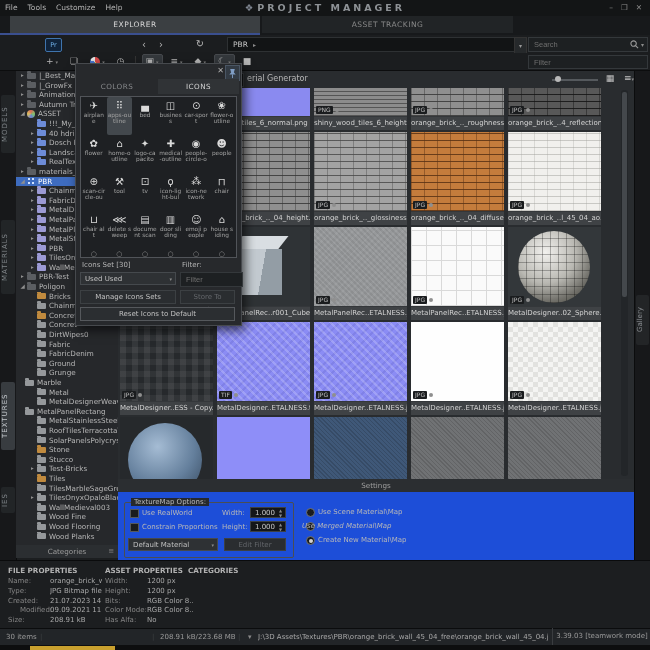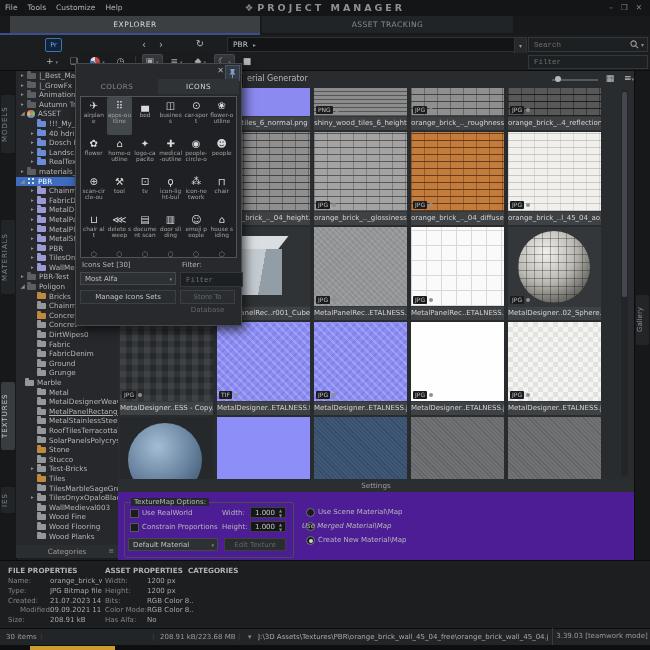--- a/index.html
+++ b/index.html
@@ -27,21 +27,21 @@
   .navicon{font-size:10px;color:#b5b5b5;line-height:15px;text-align:center}
   #breadcrumb{left:227px;top:37px;width:281px;height:13px;background:#121415;border:1px solid #2e3133;
      padding:0 5px;font-size:7.5px;line-height:13px;color:#c5c5c5}
   #breadcrumb .caret{color:#8a8a8a;margin-left:5px;font-size:6px}
   #breadcrumb-dd{left:514px;top:37px;width:11px;height:15px;background:#26292b;border:1px solid #333;
      color:#999;font-size:6px;text-align:center;line-height:15px}
   .fieldbox{background:#1d2022;border:1px solid #34383b;display:flex;align-items:center;padding:0 3px}
   #searchbox{left:528px;top:37px;width:112px;height:13px}
   #filterbox{left:528px;top:55px;width:112px;height:12px}
   .fieldbox input{flex:1;min-width:0;background:transparent;border:0;outline:0;color:#ccc;
-     font-size:7.5px;font-family:Liberation Mono, monospace}
+     font-size:7.5px;font-family:Liberation Sans, sans-serif}
   .fieldbox input::placeholder{color:#6e6e6e}
   .fieldbox .dd{color:#8a8a8a;font-size:6px;margin-left:2px}
   
   #toolbar2{left:0;top:53px;width:650px;height:18px;background:#1b1d1f;border-bottom:1px solid #0c0d0e;
      display:flex;align-items:center;padding-left:42px;box-sizing:border-box}
   .t2btn{display:flex;align-items:center;height:14px;padding:0 3px;margin-right:4px;border:1px solid transparent;border-radius:2px}
   .t2btn .g{font-size:9px;color:#b8b8b8;line-height:13px}
   .t2btn .dd{font-size:5px;color:#7f7f7f;margin-left:2px}
   .t2btn.active{background:#34383c;border-color:#46494d}
   .t2sep{width:1px;height:12px;background:#333;margin:0 6px 0 2px}
@@ -116,21 +116,21 @@
   .v-denim-sphere::before{content:"";position:absolute;left:8px;top:6px;width:74px;height:74px;border-radius:50%;
      background:radial-gradient(circle at 40% 32%,#a5bcd4,#647f9c 55%,#3a4e64 92%)}
   .v-purple-flat{background:#8e8ef8}
   .v-denim-flat{background-color:#3f5878;background-image:repeating-linear-gradient(45deg,rgba(0,0,0,.15) 0 1px,transparent 1px 3px)}
   .v-fabric-grey{background-color:#707274;background-image:repeating-linear-gradient(45deg,rgba(0,0,0,.13) 0 1px,transparent 1px 3px)}
   
   #rightstrip{left:634px;top:71px;width:16px;height:489px;background:#17181a;border-left:1px solid #0b0c0d}
   #gallery-tab{left:636px;top:295px;width:13px;height:50px;writing-mode:vertical-rl;transform:rotate(180deg);
      font-size:7px;color:#8a8e92;text-align:center;background:#232527;border-radius:2px}
   
-  #settings-panel{left:118px;top:492px;width:516px;height:68px;background:#4c1d95}
+  #settings-panel{left:118px;top:492px;width:516px;height:68px;background:#1d4ed8}
   .group{position:absolute;border:1px solid #4a4e52;border-radius:2px}
   .group-title{position:absolute;top:-5px;left:6px;background:#26292c;padding:0 3px;font-size:7px;color:#b8b8b8;white-space:nowrap}
   .cb{position:absolute;width:7px;height:7px;background:#1a1c1e;border:1px solid #55595d}
   .slabel{position:absolute;font-size:7px;color:#b8b8b8;white-space:nowrap}
   .spin{position:absolute;width:36px;height:11px;background:#141618;border:1px solid #3c4043;color:#c8c8c8;
      font-size:7px;line-height:11px;text-align:right;padding-right:10px;box-sizing:border-box}
   .spin .ud{position:absolute;right:1px;top:0;font-size:4px;color:#8a8a8a;line-height:5px;text-align:center;width:7px}
   .ddl{position:absolute;background:#2e3134;border:1px solid #45494d;color:#c0c0c0;font-size:7px;
      line-height:12px;padding:0 4px;box-sizing:border-box}
   .ddl .dd{position:absolute;right:3px;font-size:5px;color:#8a8a8a}
@@ -423,21 +423,21 @@
       <div class="titem" style="padding-left: 12px;">
         <span class="arr"></span>
         <span class="fold f-grey"></span>
         <span class="lbl">Metal</span>
       </div>
       <div class="titem" style="padding-left: 12px;">
         <span class="arr"></span>
         <span class="fold f-grey"></span>
         <span class="lbl">MetalDesignerWeav</span>
       </div>
-      <div class="titem" style="padding-left: 12px; text-decoration: underline;">
+      <div class="titem" style="">
         <span class="arr"></span>
         <span class="fold f-grey"></span>
         <span class="lbl">MetalPanelRectang</span>
       </div>
       <div class="titem" style="padding-left: 12px;">
         <span class="arr"></span>
         <span class="fold f-grey"></span>
         <span class="lbl">MetalStainlessSteelE</span>
       </div>
       <div class="titem" style="padding-left: 12px;">
@@ -679,21 +679,21 @@
     </div>
     <div class="cb" style="left:12px;top:17px"></div>
     <div class="slabel" style="left:24px;top:17px">Use RealWorld</div>
     <div class="cb" style="left:12px;top:31px"></div>
     <div class="slabel" style="left:24px;top:31px">Constrain Proportions</div>
     <div class="slabel" style="left:104px;top:17px">Width:</div>
     <div class="spin" style="left:132px;top:15px"><span>1.000</span><span class="ud">▲<br>▼</span></div>
     <div class="slabel" style="left:104px;top:31px">Height:</div>
     <div class="spin" style="left:132px;top:29px"><span>1.000</span><span class="ud">▲<br>▼</span></div>
     <div class="ddl" style="left:10px;top:46px;width:90px;height:13px"><span>Default Material</span><span class="dd">▾</span></div>
-    <div class="btn disabled" style="left:106px;top:46px;width:62px;height:13px;line-height:12px">Edit Texture</div>
+    <div class="btn disabled" style="left:106px;top:46px;width:62px;height:13px;line-height:12px">Edit Filter</div>
     <div id="radio-list">
         <div class="radio" style="left: 188px; top: 16px;"></div>
         <div class="slabel" style="left: 200px; top: 16px;">Use Scene Material\Map</div>
         <div class="radio" style="left: 188px; top: 30px;"></div>
         <div class="slabel" style="left: 184px; top: 30px; font-style: italic;">Use Merged Material\Map</div>
         <div class="radio on" style="left: 188px; top: 44px;"></div>
         <div class="slabel" style="left: 200px; top: 44px;">Create New Material\Map</div>
       </div>
   </div>
 
@@ -862,25 +862,26 @@
         </div>
         <div class="icell mini">
           <div class="g">○</div>
         </div>
         <div class="icell mini">
           <div class="g">○</div>
         </div>
       </div>
     <div id="pp-setlabel">Icons Set [30]</div>
     <div id="pp-filterlabel">Filter:</div>
-    <div class="ddl" id="pp-dropdown"><span>Most Alfa</span><span class="dd">▾</span></div>
+    <div class="ddl" id="pp-dropdown"><span>Used Used</span><span class="dd">▾</span></div>
     <div class="fieldbox" id="pp-filter">
       <input placeholder="Filter" style="">
     </div>
     <div class="btn" id="pp-manage">Manage Icons Sets</div>
     <div class="btn disabled" id="pp-store">Store To Database</div>
+    <div class="btn" id="pp-reset">Reset Icons to Default</div>
   </div>
 
 <div class="vtab abs" style="top: 95px; height: 58px; left: 1px;">MODELS</div>
     <div class="vtab abs" style="top: 220px; height: 74px; left: 1px;">MATERIALS</div>
     <div class="vtab active abs" style="top: 382px; height: 68px; left: 1px;">TEXTURES</div>
     <div class="vtab abs" style="top: 487px; height: 26px; left: 1px;">IES</div>
   </div>
 
 </body></html>

